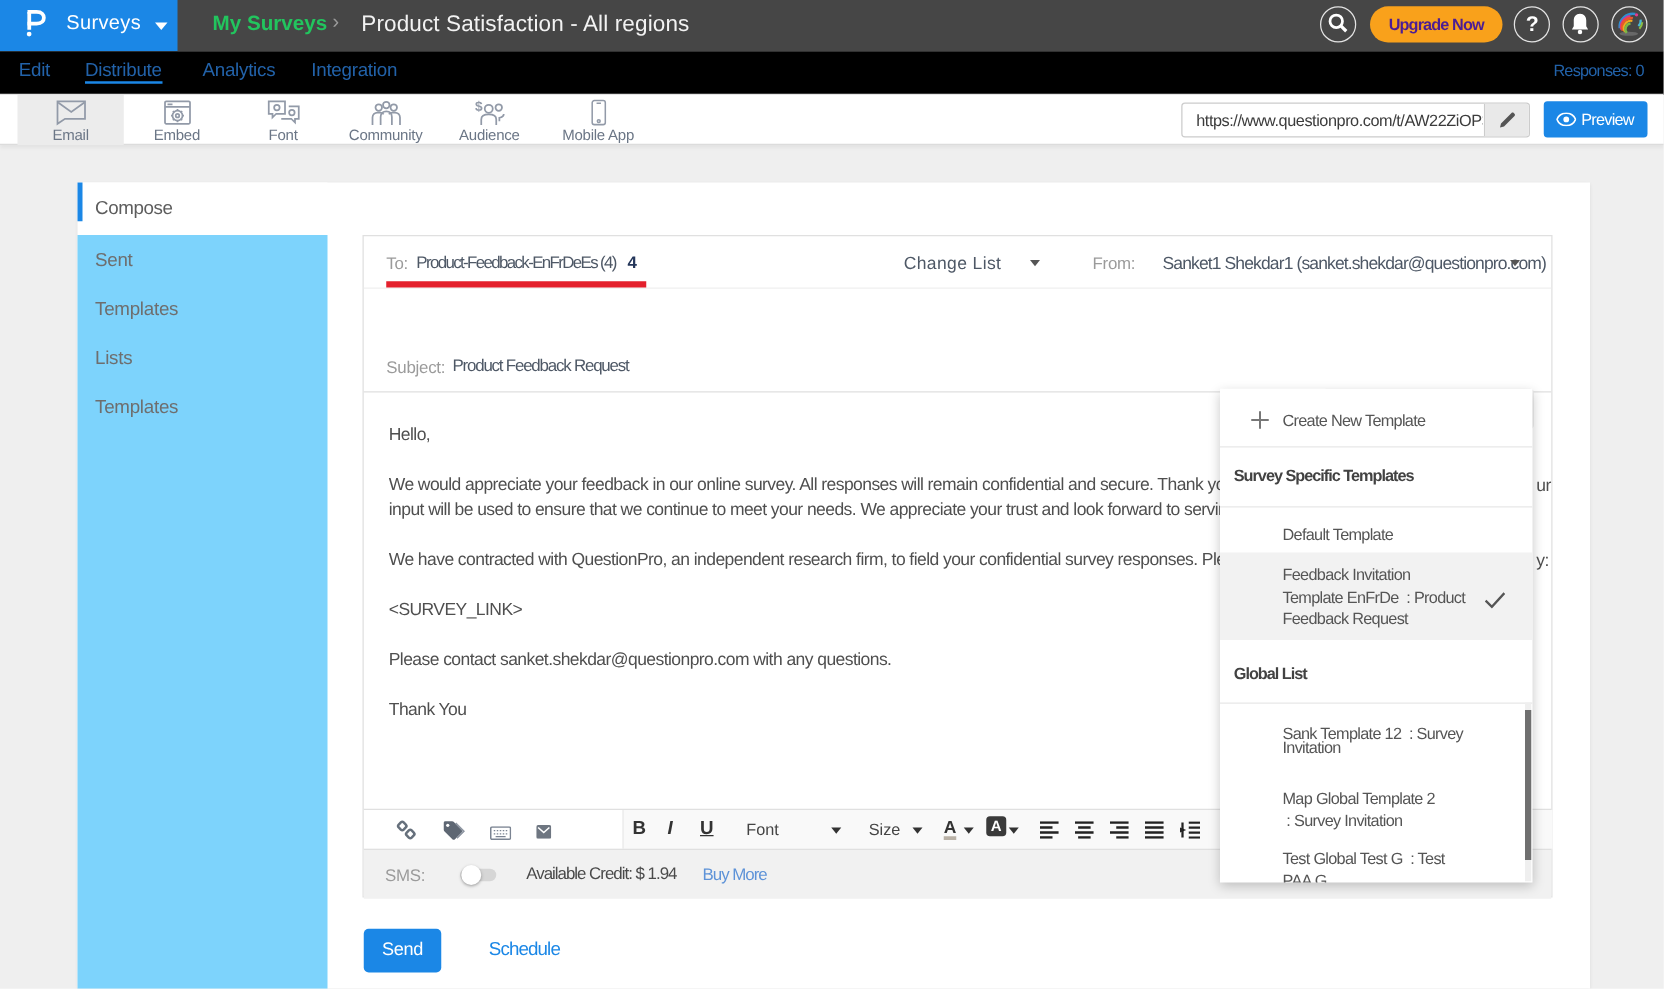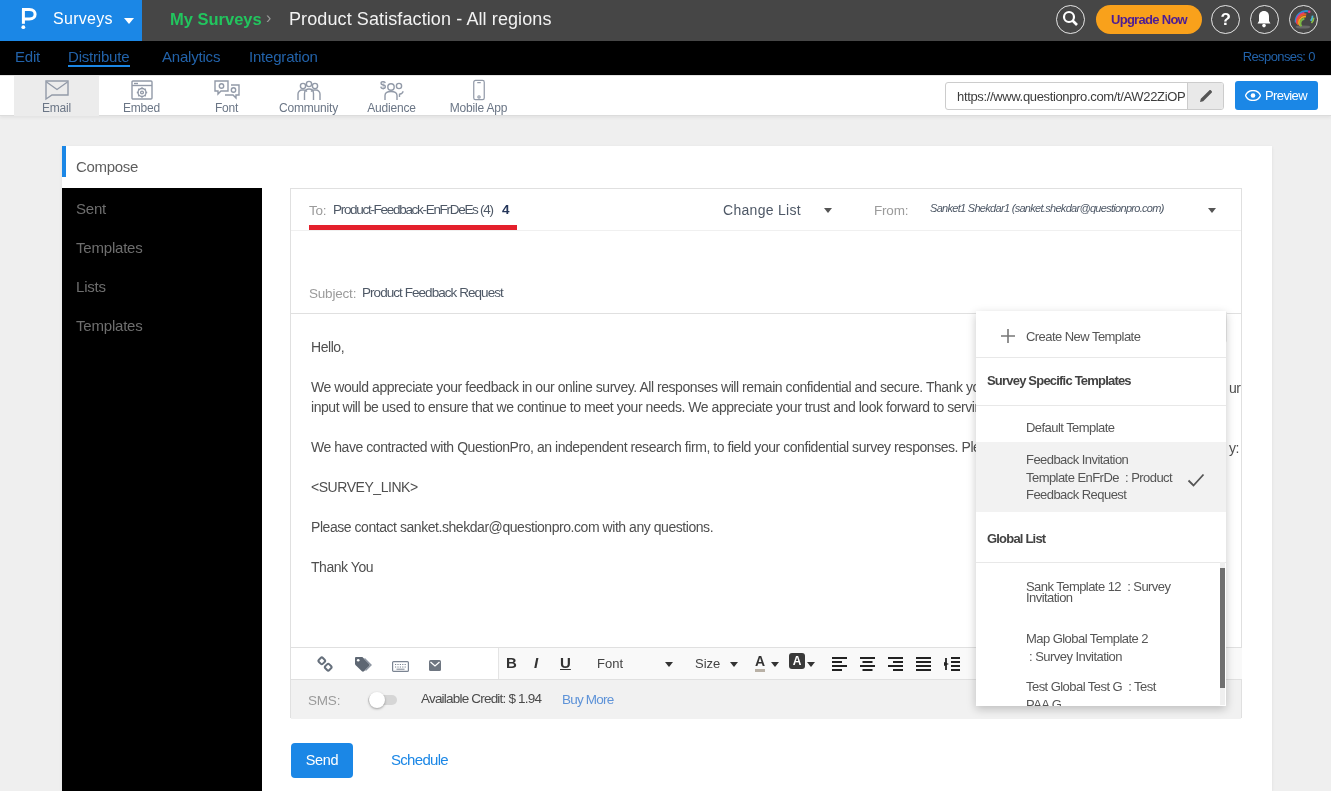--- a/index.html
+++ b/index.html
@@ -31,21 +31,21 @@
   .urlbox { position:absolute; left:945px; top:6px; width:279px; height:28px; background:#fff; border:1px solid #ccc; border-radius:3px; }
   .urlbox .txt { position:absolute; left:11px; top:6px; font-size:13px; letter-spacing:-0.35px; color:#3c3c3c; white-space:nowrap; overflow:hidden; width:229px; }
   .urlbox .pen { position:absolute; right:0; top:0; width:36px; height:26px; background:#e9e9e9; border-left:1px solid #ccc; border-radius:0 2px 2px 0; }
   .previewbtn { position:absolute; left:1235px; top:5px; width:83px; height:29px; background:#1b87e6; border-radius:3px; color:#fff; }
   .previewbtn span { position:absolute; left:30px; top:7px; font-size:13px; letter-spacing:-0.6px; }
 
   
   .card { position:absolute; left:62px; top:146px; width:1210px; height:645px; background:#fff; box-shadow:0 1px 3px rgba(0,0,0,.08); }
   .sideactive { position:absolute; left:0; top:0; width:200px; height:31px; background:#fff; border-left:4.5px solid #1b87e6; }
   .sideactive span { position:absolute; left:10px; top:12px; font-size:15px; color:#5d5d5d; letter-spacing:-0.3px; }
-  .siderest { position:absolute; left:0; top:42px; width:200px; height:603px; background:#000000; }
+  .siderest { position:absolute; left:0; top:42px; width:200px; height:603px; background:#7dd3fc; }
   .sideitem { position:absolute; left:14px; font-size:15px; color:#6e6e6e; letter-spacing:-0.2px; }
 
   
   .cbox { position:absolute; left:228px; top:42px; width:952px; height:530px; border:1px solid #e0e0e0; background:#fff; }
   .rowTo { position:absolute; left:0; top:0; width:950px; height:42px; border-bottom:1px solid #f0f0f0; }
   .lab { color:#9b9b9b; font-size:13.5px; letter-spacing:-0.2px; }
   .val { color:#4e5866; font-size:13.5px; letter-spacing:-0.7px; }
   .redline { position:absolute; left:18px; top:35.5px; width:208px; height:5px; background:#e4202c; }
   .rowEmail { position:absolute; left:0; top:42px; width:950px; height:42px; background:#f3f3f3; }
   .rowSub { position:absolute; left:0; top:84px; width:950px; height:41px; border-bottom:1px solid #e0e0e0; }
@@ -228,21 +228,21 @@
     </div>
 
   <div class="cbox">
     <div class="rowTo">
       <span class="lab" style="position:absolute;left:18px;top:14px;">To:</span>
       <span class="val" style="position:absolute;left:42px;top:13px;letter-spacing:-1.3px;">Product-Feedback-EnFrDeEs (4)</span>
         <span style="position:absolute;left:211px;top:13px;font-size:13.5px;font-weight:bold;color:#24365a;">4</span>
       <span class="val" style="position:absolute;left:432px;top:13px;font-size:14px;letter-spacing:0.3px;">Change List</span>
       <span class="caret" style="position:absolute;left:533px;top:19px;"></span>
       <span class="lab" style="position:absolute;left:583px;top:14px;">From:</span>
-      <span class="val" style="position:absolute;left:639px;top:13px;font-size:11px;letter-spacing:-0.7px;font-style:italic;">Sanket1 Shekdar1 (sanket.shekdar@questionpro.com)</span>
+      <span class="val" style="position:absolute;left:639px;top:13px;font-size:14px;letter-spacing:-0.7px;">Sanket1 Shekdar1 (sanket.shekdar@questionpro.com)</span>
       <span class="caret" style="position:absolute;left:917px;top:19px;"></span>
       <div class="redline"></div>
     </div>
     <div class="rowSub">
       <span class="lab" style="position:absolute;left:18px;top:13px;">Subject:</span>
       <span class="val" style="position:absolute;left:71px;top:12px;letter-spacing:-0.95px;">Product Feedback Request</span>
     </div>
     <div class="ctbtn">
       <span style="position:absolute;left:15px;top:8px;font-size:13px;color:#555;letter-spacing:-0.5px;">Change Template</span>
       <span class="caret" style="position:absolute;right:12px;top:14px;"></span>

